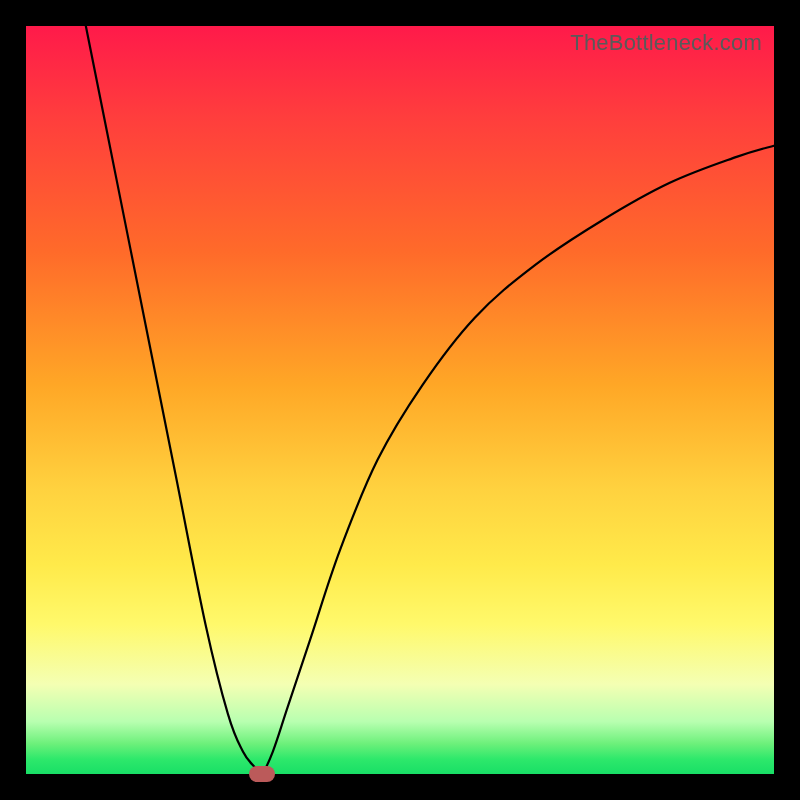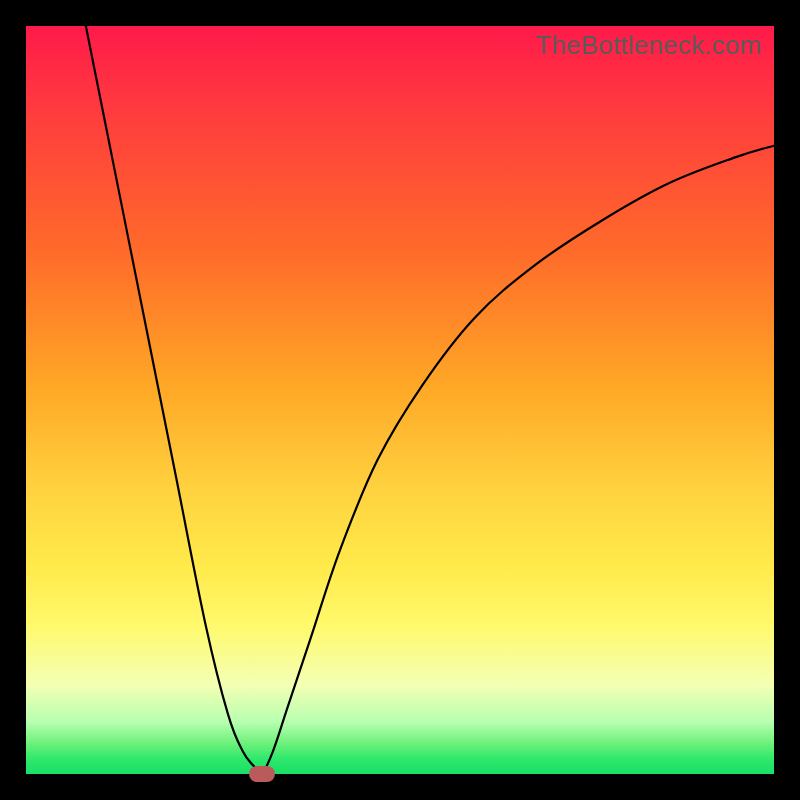--- a/index.html
+++ b/index.html
@@ -36,21 +36,21 @@
       #6bf07a 96%,
       #2ee86b 98%,
       #18df66 100%
     );
   }
   .watermark {
     position: absolute;
     top: 4px;
     right: 12px;
     color: #5a5a5a;
-    font-size: 26px;
+    font-size: 22px;
     font-weight: 500;
     letter-spacing: 0.2px;
     user-select: none;
   }
   svg.curve {
     position: absolute;
     left: 0;
     top: 0;
     width: 748px;
     height: 748px;

